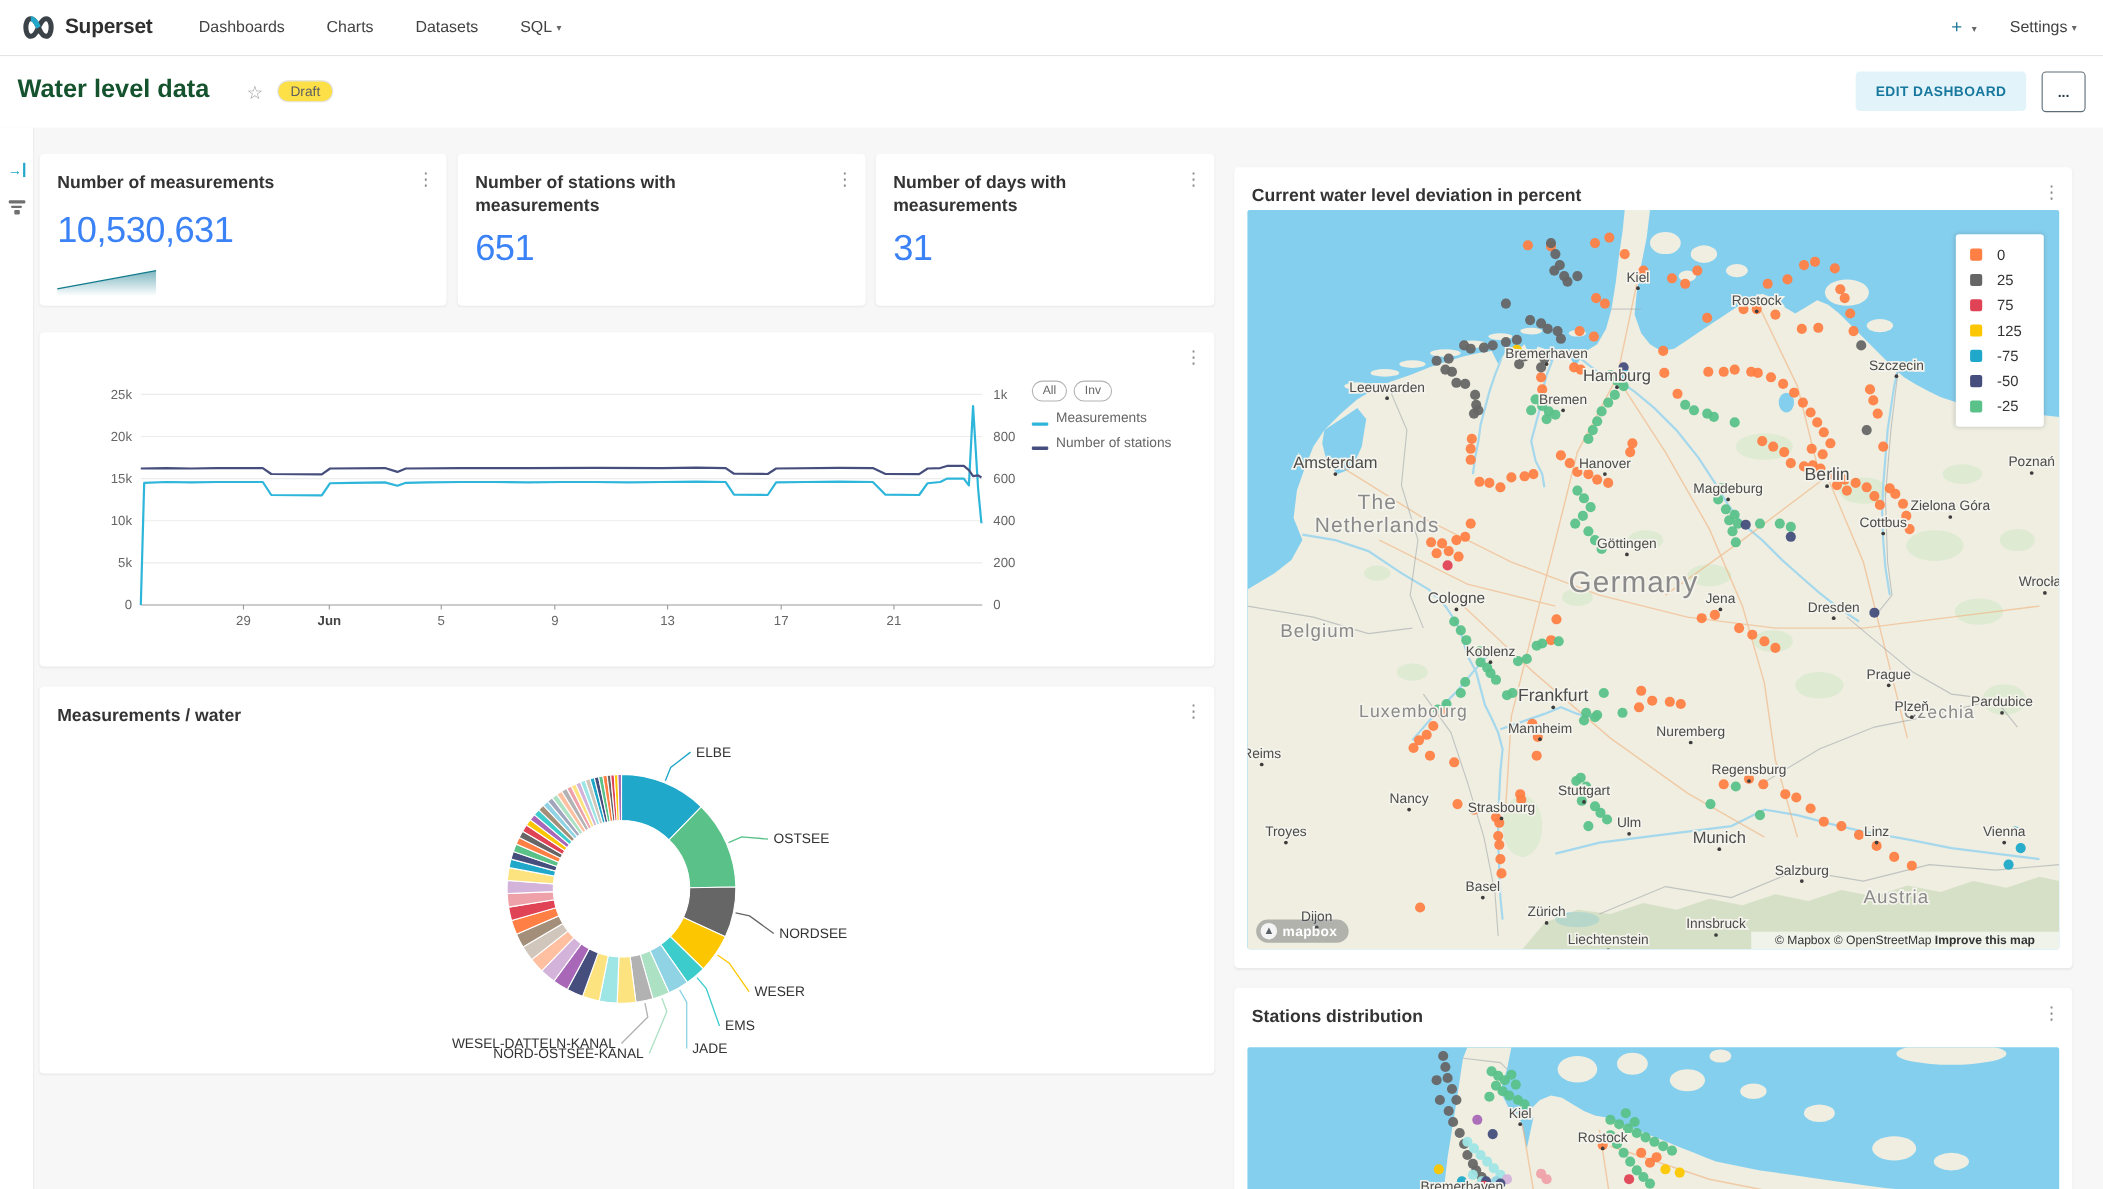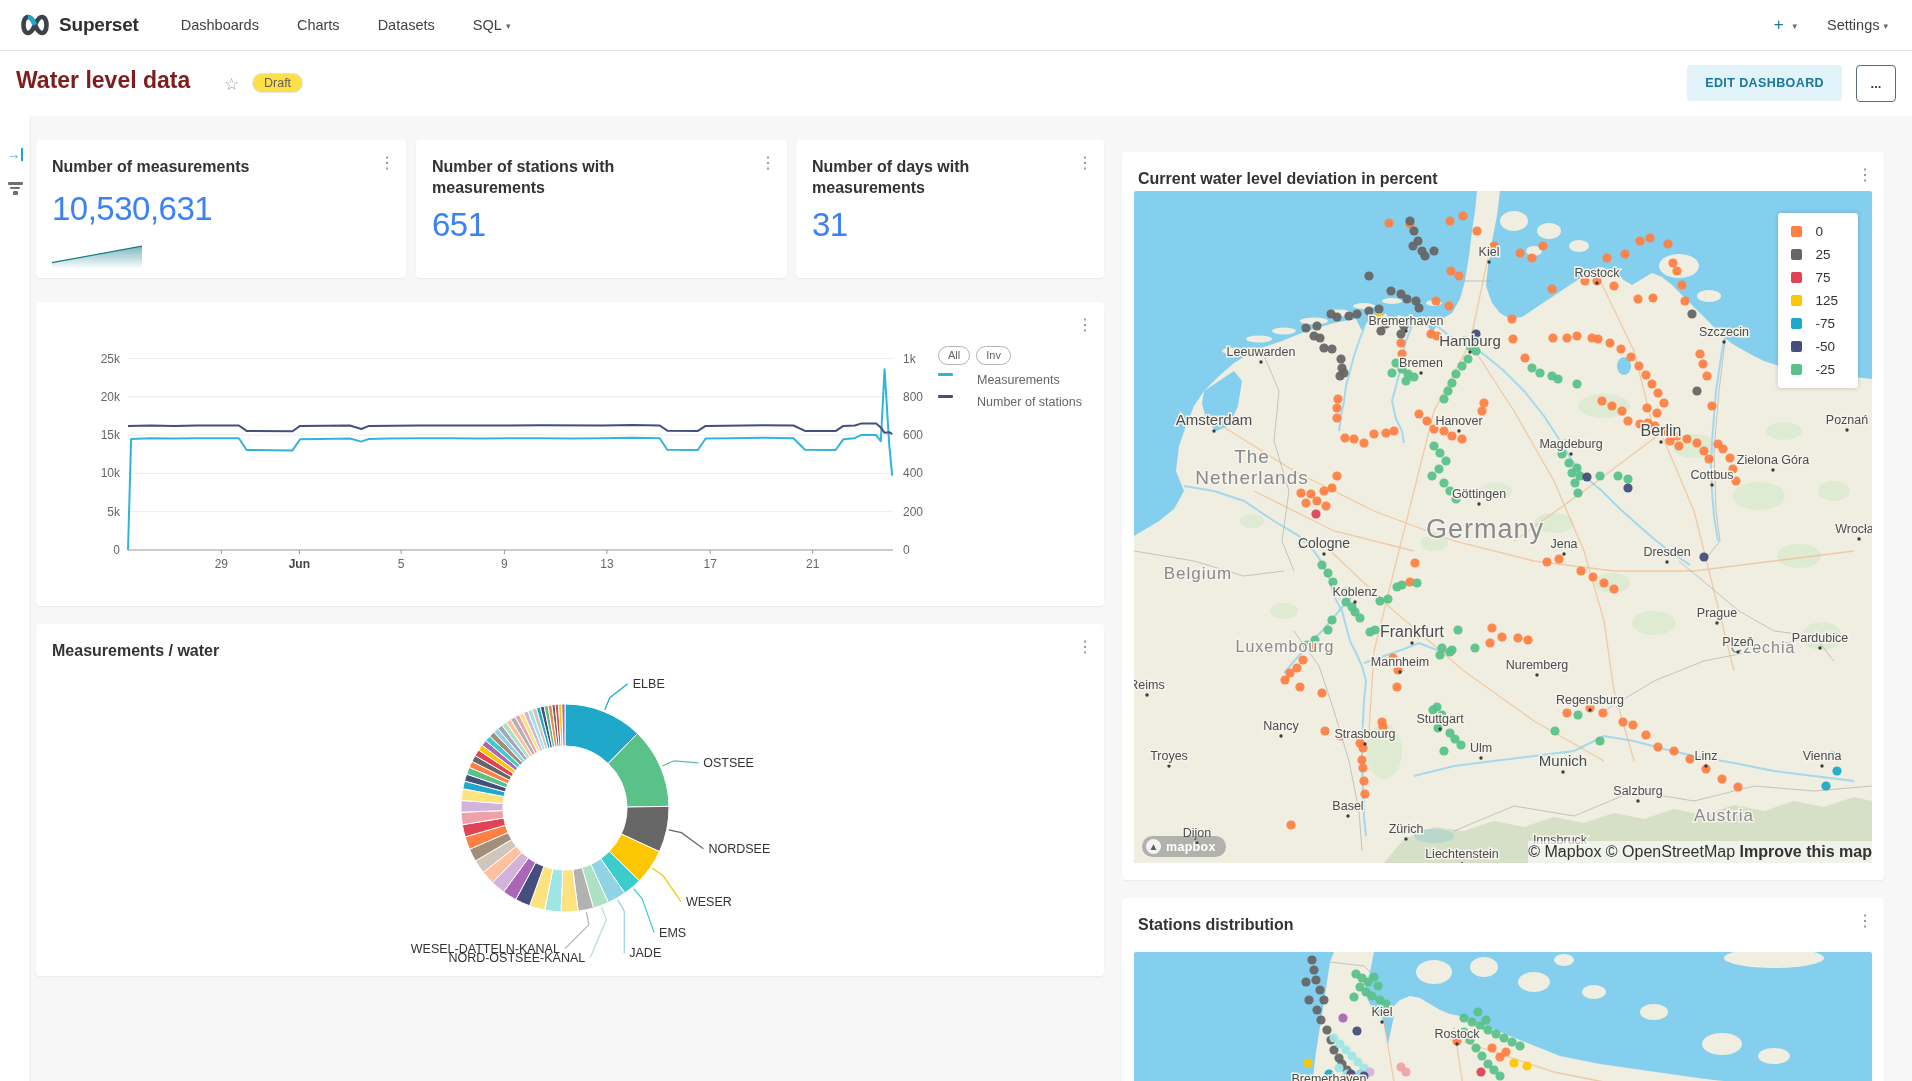--- a/index.html
+++ b/index.html
@@ -9,49 +9,49 @@
   .brand{display:flex;align-items:flex-start;gap:9px;margin-left:20px}
   .brand-name{font-size:19px;font-weight:700;color:#2f2f2f;letter-spacing:-.2px}
   .nav-items{display:flex;gap:38px;margin-left:42px}
   .nav-item{font-size:14.5px;color:#424242;cursor:pointer}
   .caret{font-size:9px;color:#666;margin-left:4px;vertical-align:1px}
   .nav-right{position:absolute;right:24px;display:flex;align-items:center;gap:30px}
   .plus-btn{color:#20799a;font-size:17px;cursor:pointer}
   .settings-btn{font-size:14.5px;color:#424242;cursor:pointer}
   
   .titlebar{position:absolute;top:50px;left:0;width:1912px;height:66px;background:#fff;z-index:20}
-  .page-title{position:absolute;left:16px;top:17px;font-size:23px;font-weight:700;color:#7f1d1d}
+  .page-title{position:absolute;left:16px;top:17px;font-size:23px;font-weight:700;color:#14532d}
   .fav-star{position:absolute;left:224px;top:24px;font-size:17px;color:#9e9e9e;cursor:pointer}
   .draft-badge{position:absolute;left:252px;top:23px;font-size:12.5px;color:#5f5f5f;background:#fde047;border:1px solid #e2e2e2;border-radius:11px;padding:2px 11px}
   .edit-btn{position:absolute;right:70px;top:15px;background:#e2f3fa;color:#17789e;font-size:12.5px;font-weight:700;letter-spacing:.4px;border:none;border-radius:4px;padding:11px 18px;cursor:pointer}
   .more-btn{position:absolute;right:16px;top:15px;width:40px;height:37px;background:#fff;border:1px solid #5d6d78;border-radius:4px;color:#2c3e48;font-weight:700;font-size:13px;cursor:pointer}
   
   .filterbar{position:absolute;left:0;top:116px;bottom:0;width:30px;background:#fff;border-right:1px solid #ededed;z-index:5}
   .fb-expand{position:absolute;top:32px;left:7px;color:#20a7c9;font-size:13px;font-weight:700;cursor:pointer;border-right:2px solid #20a7c9;padding-right:1px;line-height:13px}
   .fb-funnel{position:absolute;top:66px;left:6px;width:18px;cursor:pointer}
   .fb-funnel i{display:block;background:#707070;height:2.5px;margin:0 auto 2px;border-radius:1px}
   
   .card{position:absolute;background:#fff;border-radius:4px;box-shadow:0 1px 2px rgba(0,0,0,.06);overflow:hidden}
   .card-title{padding:16px 40px 0 16px;font-size:16px;font-weight:700;color:#333;line-height:1.32}
   .kebab{position:absolute;top:13px;right:8px;width:22px;text-align:center;color:#8a8a8a;font-size:16px;cursor:pointer;user-select:none}
   .kpi-value{padding:13px 16px 0;font-size:33px;font-weight:400;color:#3b82f6;letter-spacing:-.5px}
   .spark{position:absolute;left:16px;right:16px;bottom:9px;height:27px}
   
   .hour-legend{position:absolute;top:44px;right:14px;width:152px;display:flex;flex-direction:column;gap:8px}
   .pill-row{display:flex;gap:6px;justify-content:flex-start}
   .pill{border:1px solid #b3b3b3;border-radius:10px;color:#666;font-size:11px;line-height:17px;padding:0 9px;background:#fff;cursor:pointer}
-  .leg-item{display:flex;align-items:flex-start;gap:24px;font-size:12.5px;color:#666;cursor:pointer}
+  .leg-item{display:flex;align-items:flex-end;gap:7px;font-size:12.5px;color:#666;cursor:pointer}
   .leg-swatch{width:15px;height:3px;border-radius:1px}
   
   .map{position:absolute;background:#85cfee;overflow:hidden;border-radius:2px;cursor:grab}
   .map svg{position:absolute;left:0;top:0}
   .map-legend{position:absolute;top:22px;right:14px;background:#fff;border-radius:3px;box-shadow:0 0 5px rgba(0,0,0,.18);padding:11px 20px 11px 13px;display:flex;flex-direction:column;gap:8px;z-index:4}
   .mlg-row{display:flex;align-items:center;gap:13px;font-size:13.5px;color:#333;cursor:pointer}
   .mlg-sq{width:11px;height:11px;border-radius:2px;flex:none}
-  .attribution{position:absolute;right:0;bottom:0;background:rgba(255,255,255,.62);font-size:16px;color:#333;padding:2px 0;z-index:4;white-space:nowrap}
+  .attribution{position:absolute;right:0;bottom:0;background:rgba(255,255,255,.62);font-size:11px;color:#333;padding:2px 22px;z-index:4;white-space:nowrap}
   .attribution b{cursor:pointer}
   .attribution span{cursor:pointer}
   .mapbox-logo{position:absolute;left:8px;bottom:6px;height:21px;background:rgba(90,95,100,.42);border-radius:11px;display:flex;align-items:center;padding:0 10px 0 4px;gap:5px;z-index:4;cursor:pointer}
   .mb-circle{width:15px;height:15px;border-radius:50%;background:rgba(255,255,255,.85);color:#5a5f64;font-size:10px;font-weight:700;text-align:center;line-height:15px}
   .mb-word{color:#fff;font-size:12.5px;font-weight:700;letter-spacing:.3px}
   .map-city{paint-order:stroke;stroke:#f4f3ec;stroke-width:3px;fill:#4c4c4c;font-family:"Liberation Sans",sans-serif}
   .map-country{paint-order:stroke;stroke:#f4f3ec;stroke-width:3px;fill:#8a8a8a;letter-spacing:1px;font-family:"Liberation Sans",sans-serif}
   text{user-select:none}
 </style>
 </head>

